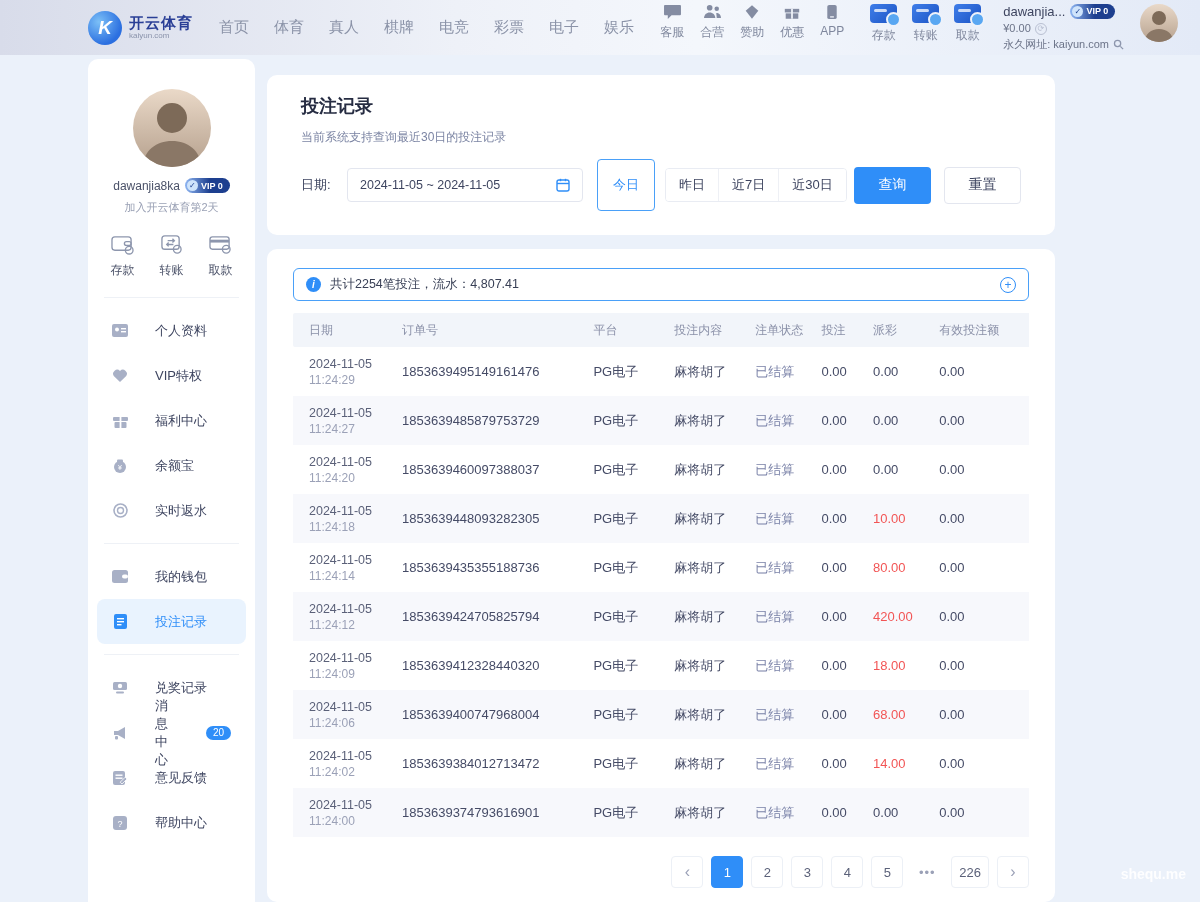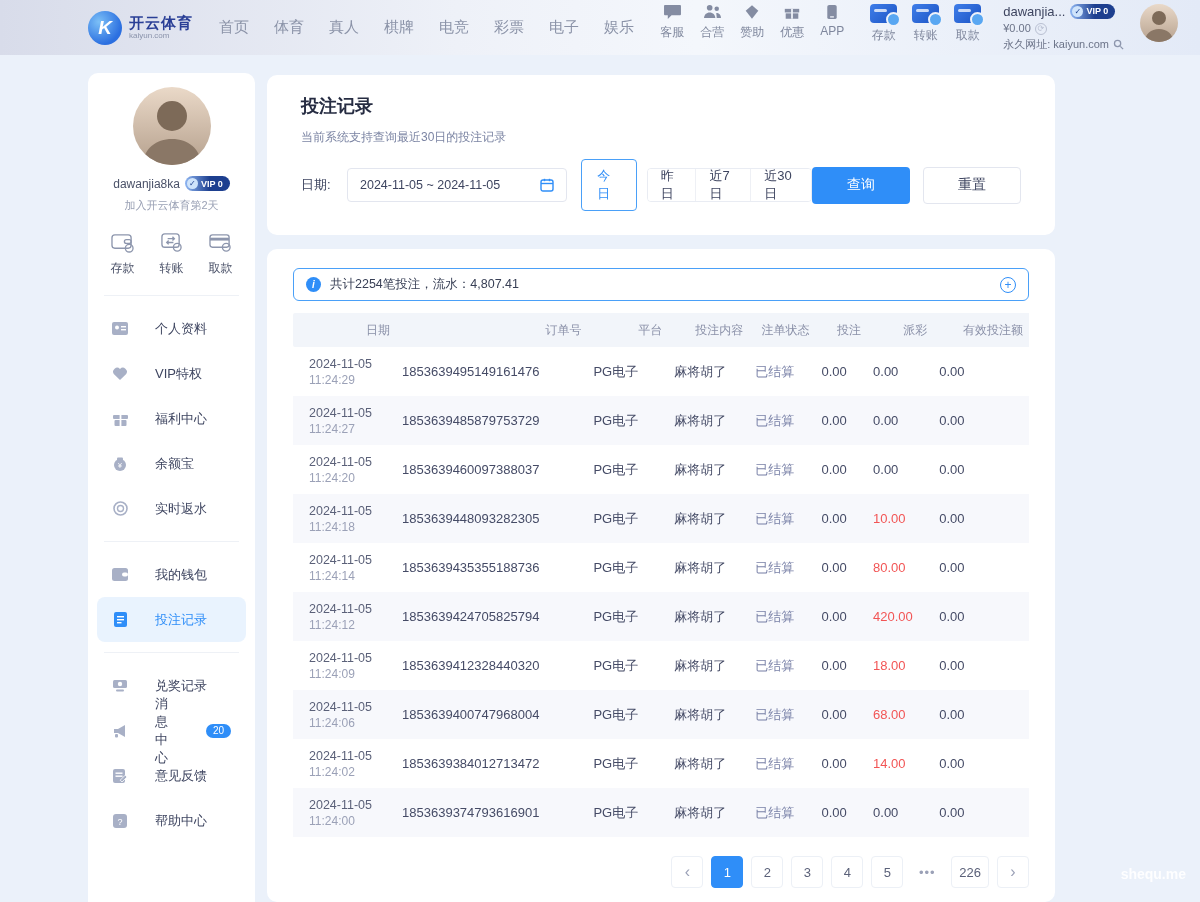--- a/index.html
+++ b/index.html
@@ -43,22 +43,22 @@
     font-weight:bold; padding:0 7px 0 2px; }
   .vip-emblem { width:11px; height:11px; border-radius:50%; background:#cfe4fb; color:#1d3f8f;
     font-size:8px; display:flex; align-items:center; justify-content:center; }
   .balance-row, .site-row { display:flex; align-items:center; gap:4px; color:#6b7388; }
   .refresh-ic { width:12px; height:12px; border:1px solid #b9c0d2; border-radius:50%;
     color:#b9c0d2; font-size:8px; display:flex; align-items:center; justify-content:center; }
   .avatar-sm { width:38px; height:38px; border-radius:50%; overflow:hidden; cursor:pointer;
     background:linear-gradient(180deg,#e9d9c9,#b7a28f); position:relative; }
   .avatar-sm svg, .avatar-lg svg { position:absolute; bottom:0; left:0; }
   
-  .sidebar { position:absolute; left:88px; top:73px; width:167px; bottom:0;
-    background:#fff; border-radius:10px 10px 0 0; padding-top:14px; }
+  .sidebar { position:absolute; left:88px; top:59px; width:167px; bottom:0;
+    background:#fff; border-radius:10px 10px 0 0; padding-top:30px; }
   .avatar-lg { width:78px; height:78px; border-radius:50%; overflow:hidden; margin:0 auto;
     background:linear-gradient(180deg,#ead9c8,#b5a08d); position:relative; cursor:pointer; }
   .uname-row { display:flex; align-items:center; justify-content:center; gap:5px; margin-top:11px; }
   .uname { font-size:12px; color:#4a5168; }
   .joined { text-align:center; font-size:11px; color:#9aa1b5; margin-top:7px; }
   .quick-actions { display:flex; justify-content:space-between; padding:18px 22px 14px; }
   .qa { display:flex; flex-direction:column; align-items:center; gap:7px;
     font-size:12px; color:#4a5168; cursor:pointer; }
   .divider { height:1px; background:#eef1f6; margin:4px 16px; }
   .menu { padding:6px 9px; }
@@ -84,38 +84,38 @@
   .date-box { justify-content:space-between; font-size:12.5px; }
   .quick-dates { display:flex; align-items:center; margin-left:14px; }
   .qd-today { height:52px; padding:0 15px; border:1px solid #4aa0f8; color:#2f8ef8;
     border-radius:4px; font-size:13px; display:flex; align-items:center; cursor:pointer; }
   .qd-group { display:flex; height:34px; border:1px solid #e9ecf3; border-radius:4px;
     margin-left:10px; overflow:hidden; }
   .qd { padding:0 13px; font-size:13px; color:#3e4560; display:flex; align-items:center;
     border-left:1px solid #eef0f5; cursor:pointer; background:#fff; }
   .qd:first-child { border-left:none; }
   .filter-actions { margin-left:auto; display:flex; gap:13px; }
-  .btn { width:98px; height:37px; border-radius:4px; font-size:14px;
+  .btn { width:77px; height:37px; border-radius:4px; font-size:14px;
     display:flex; align-items:center; justify-content:center; cursor:pointer; }
   .btn-primary { background:#2f8ef8; color:#fff; }
   .btn-secondary { background:#fff; border:1px solid #e3e6ef; color:#3e4560; }
   
   .card-table { left:267px; top:249px; width:788px; height:653px; padding:19px 26px; }
   .summary-banner { height:33px; border:1px solid #4aa0f8; border-radius:6px;
     display:flex; align-items:center; padding:0 12px; gap:9px; }
   .info-ic { width:15px; height:15px; border-radius:50%; background:#2f8ef8; color:#fff;
     font-size:10px; font-weight:bold; font-style:italic;
     display:flex; align-items:center; justify-content:center; flex:none; }
   .summary-text { font-size:12.5px; color:#394056; }
   .expand-ic { margin-left:auto; width:16px; height:16px; border:1px solid #2f8ef8;
     border-radius:50%; color:#2f8ef8; font-size:12px; line-height:1; cursor:pointer;
     display:flex; align-items:center; justify-content:center; }
   table { width:100%; border-collapse:collapse; table-layout:fixed; margin-top:12px; }
   thead th { background:#f2f5fa; height:34px; font-size:12px; color:#8a90a8;
-    font-weight:normal; text-align:right; padding:0 6px; }
+    font-weight:normal; text-align:left; padding:0 6px; }
   thead th:first-child { padding-left:16px; border-radius:2px 0 0 2px; }
   tbody td { height:49px; font-size:13px; color:#454b66; padding:0 6px; vertical-align:middle; }
   tbody td:first-child { padding-left:16px; }
   tbody tr:nth-child(even) { background:#f7f8fc; }
   .d-line { color:#5b6179; font-size:12.5px; }
   .t-line { color:#9ba1b7; font-size:12px; margin-top:2px; }
   .status { color:#7a82a8; }
   .red { color:#f25555; }
   .pagination { display:flex; justify-content:flex-end; align-items:center; gap:8px; margin-top:19px; }
   .pages { display:flex; gap:8px; }

